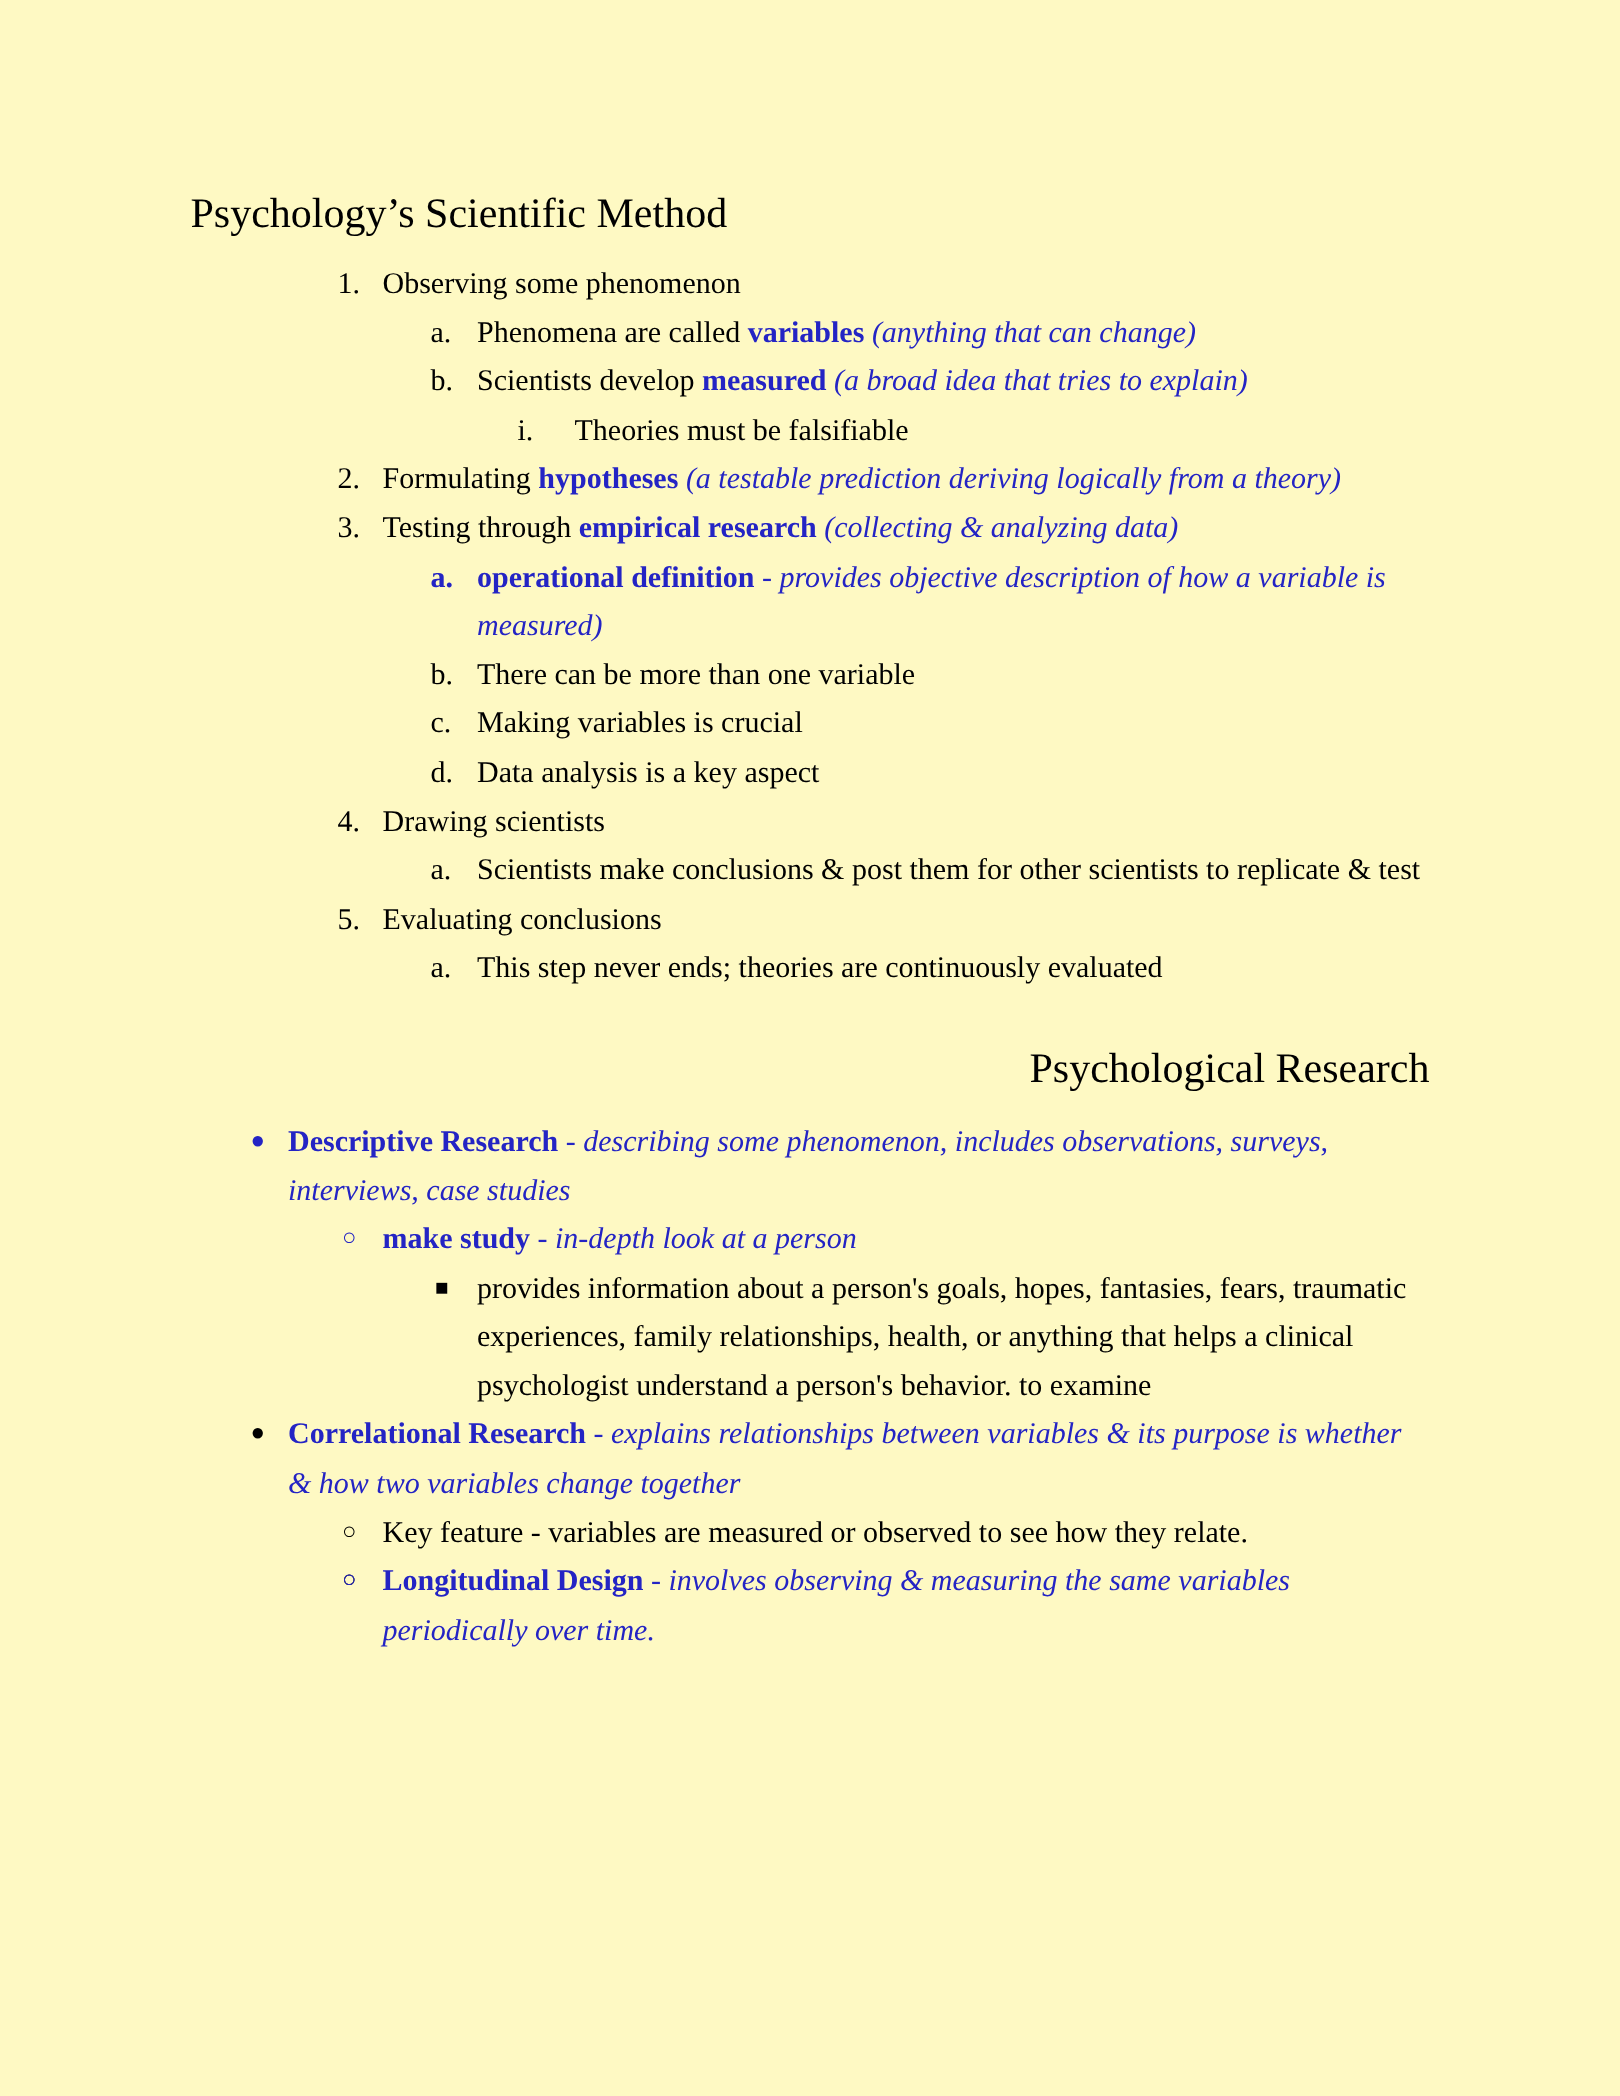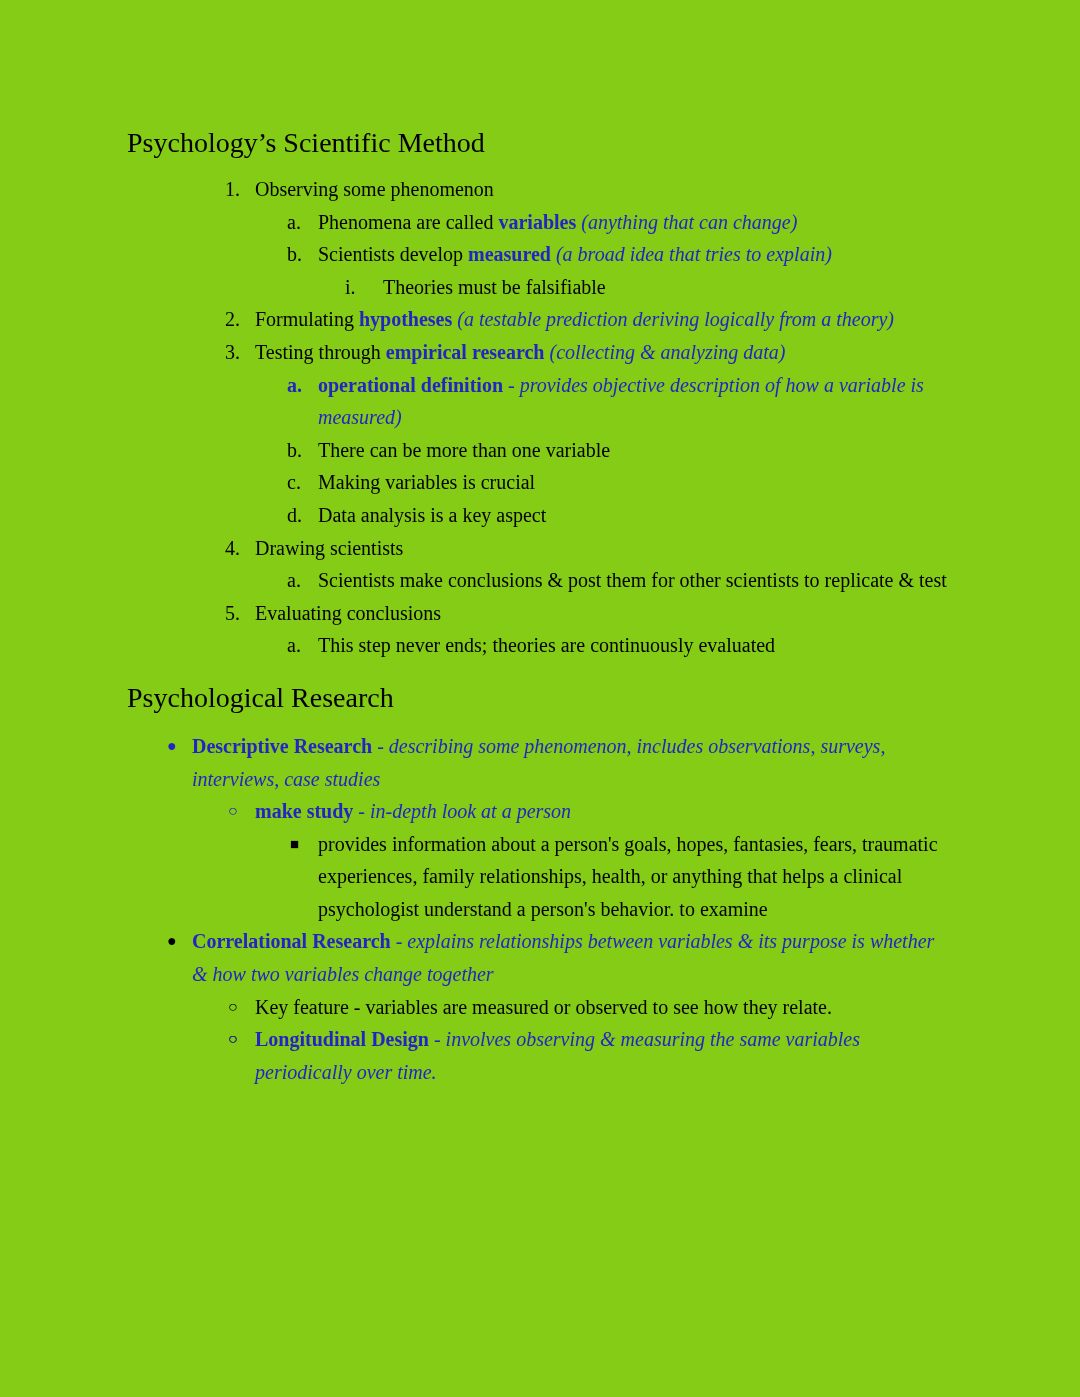--- a/index.html
+++ b/index.html
@@ -5,42 +5,43 @@
   html, body { margin: 0; padding: 0; }
   body {
     background: #ffffff;
     font-family: "Liberation Serif", serif;
     color: #000000;
   }
   .page {
     position: relative;
     width: 1080px;
     height: 1397px;
-    background: #84cc16;
+    background: #fef9c3;
     overflow: hidden;
   }
   .content {
     position: absolute;
     left: 127px;
     top: 0;
     width: 826px;
     padding-top: 124px;
     font-size: 20px;
     line-height: 32.6px;
   }
   .doc-heading {
     font-size: 28px;
     line-height: 38px;
     font-weight: normal;
     margin: 0 0 11px 0;
     color: #000000;
   }
   .doc-heading.second {
-    margin-top: 17px;
+    margin-top: 32px;
     margin-bottom: 13px;
+    text-align: right;
   }
   .list { position: relative; }
   .li { position: relative; }
   
   .n1 { padding-left: 128px; }
   .n2 { padding-left: 191px; }
   .n3 { padding-left: 256px; }
   
   .b1 { padding-left: 65px; }
   .b2 { padding-left: 128px; }

